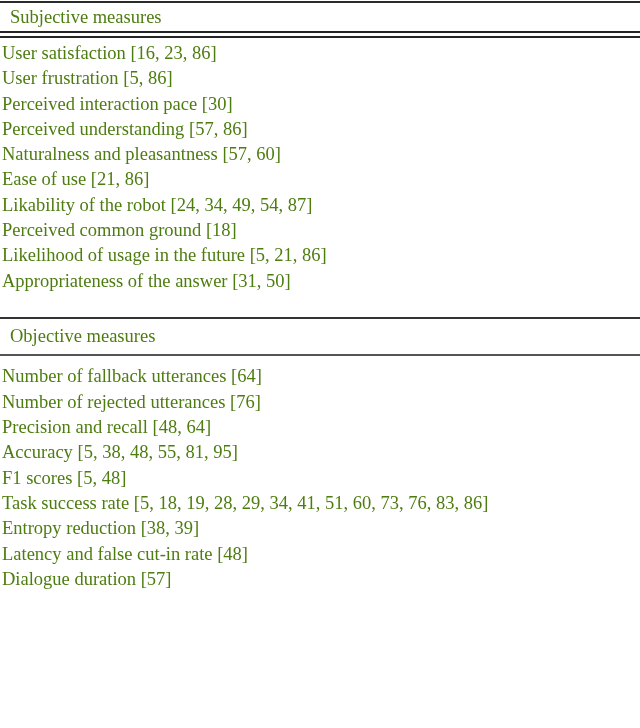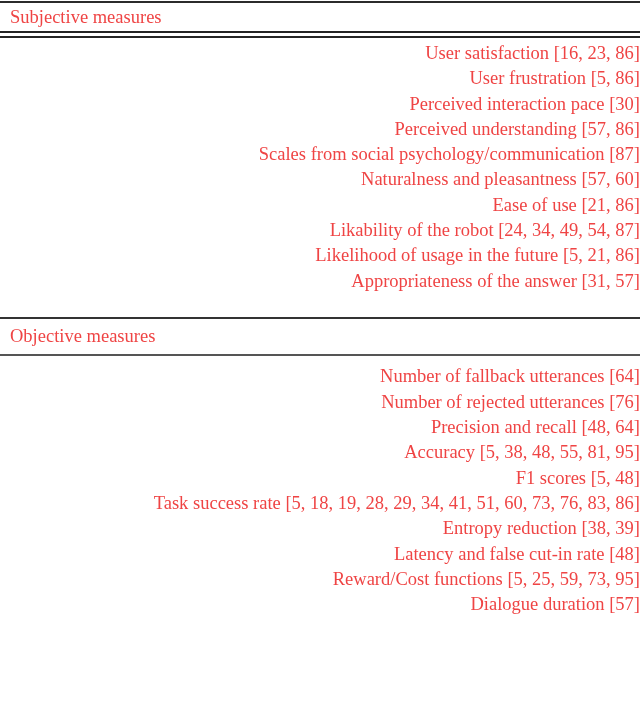--- a/index.html
+++ b/index.html
@@ -8,21 +8,21 @@
     background: #ffffff;
   }
   .page {
     position: relative;
     width: 640px;
     height: 728px;
     overflow: hidden;
     background: #ffffff;
     font-family: "Liberation Serif", "DejaVu Serif", serif;
     font-size: 18.5px;
-    color: #ef4444;
+    color: #4d7c0f;
     -webkit-font-smoothing: antialiased;
   }
   .toprule {
     margin-top: 1px;
     height: 2px;
     background: #2b2b2b;
   }
   .sec-header {
     height: 28px;
     line-height: 28px;
@@ -50,61 +50,59 @@
   }
   .rows {
     padding-top: 3px;
   }
   .rows.objective {
     padding-top: 8px;
   }
   .row {
     height: 25.3px;
     line-height: 25.3px;
-    padding-left: 22px;
+    padding-left: 2px;
     white-space: nowrap;
-    text-align: right;
   }
 </style>
 </head>
 <body>
 
 <div class="page">
 
   <div class="toprule"></div>
 
   <div class="section">
     <div class="sec-header">Subjective measures</div>
     <div class="double-rule"></div>
     <div class="rows">
         <div class="row">User satisfaction [16, 23, 86]</div>
         <div class="row">User frustration [5, 86]</div>
         <div class="row">Perceived interaction pace [30]</div>
         <div class="row">Perceived understanding [57, 86]</div>
-        <div class="row">Scales from social psychology/communication [87]</div>
         <div class="row">Naturalness and pleasantness [57, 60]</div>
         <div class="row">Ease of use [21, 86]</div>
         <div class="row">Likability of the robot [24, 34, 49, 54, 87]</div>
+        <div class="row">Perceived common ground [18]</div>
         <div class="row">Likelihood of usage in the future [5, 21, 86]</div>
-        <div class="row">Appropriateness of the answer [31, 57]</div>
+        <div class="row">Appropriateness of the answer [31, 50]</div>
       </div>
   </div>
 
   <div class="midrule"></div>
 
   <div class="section">
     <div class="sec-header objective">Objective measures</div>
     <div class="thickrule"></div>
     <div class="rows objective">
         <div class="row">Number of fallback utterances [64]</div>
         <div class="row">Number of rejected utterances [76]</div>
         <div class="row">Precision and recall [48, 64]</div>
         <div class="row">Accuracy [5, 38, 48, 55, 81, 95]</div>
         <div class="row">F1 scores [5, 48]</div>
         <div class="row">Task success rate [5, 18, 19, 28, 29, 34, 41, 51, 60, 73, 76, 83, 86]</div>
         <div class="row">Entropy reduction [38, 39]</div>
         <div class="row">Latency and false cut-in rate [48]</div>
-        <div class="row">Reward/Cost functions [5, 25, 59, 73, 95]</div>
         <div class="row">Dialogue duration [57]</div>
       </div>
   </div>
 
 </div>
 
 </body></html>

